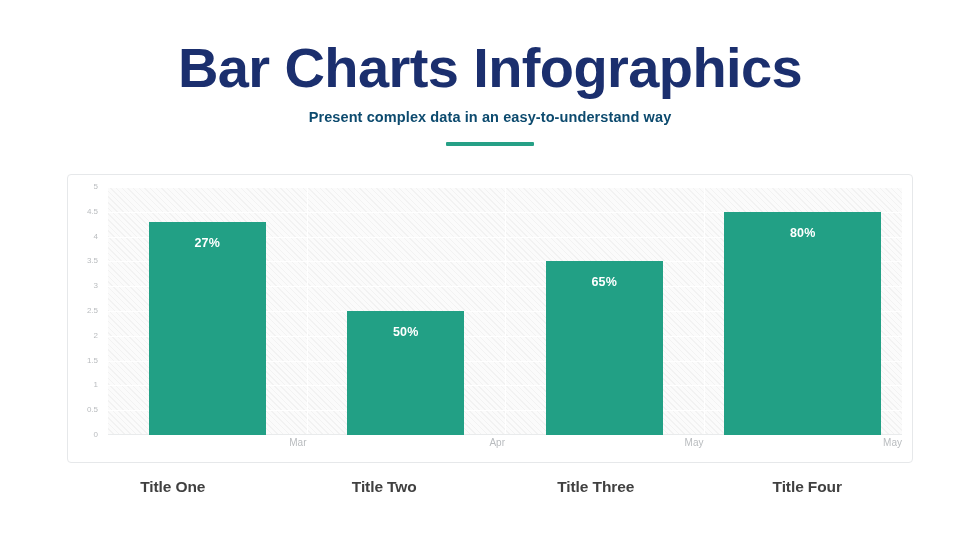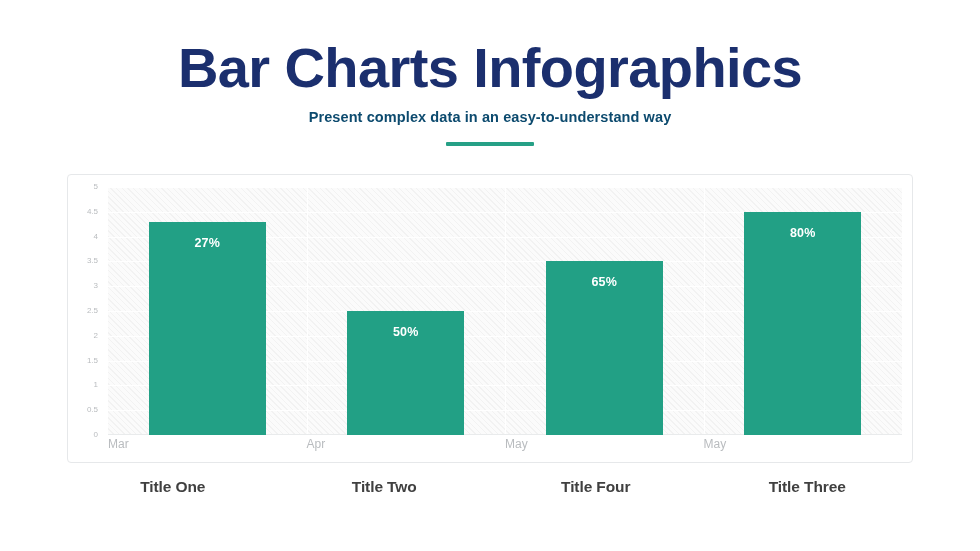--- a/index.html
+++ b/index.html
@@ -155,22 +155,22 @@
   
   .x-axis {
     position: absolute;
     left: 40px;
     top: 262px;
     width: 794px;
     display: flex;
   }
   .x-tick {
     flex: 1 1 0;
-    text-align: left;
-    font-size: 12px;
+    text-align: right;
+    font-size: 10px;
     color: #b9bcbf;
   }
 
   
   .captions {
     position: absolute;
     left: 67px;
     top: 478px;
     width: 846px;
     display: flex;
@@ -239,34 +239,34 @@
             <div class="bar" style="height: 50%; background: rgb(34, 160, 133);">
               <div class="bar-value">50%</div>
             </div>
           </div>
           <div class="bar-slot">
             <div class="bar" style="height: 70%; background: rgb(34, 160, 133);">
               <div class="bar-value">65%</div>
             </div>
           </div>
           <div class="bar-slot">
-            <div class="bar" style="height: 90%; background: rgb(34, 160, 133);">
+            <div class="bar" style="height: 90%; background: rgb(34, 160, 133); padding-left: 40px;">
               <div class="bar-value">80%</div>
             </div>
           </div>
         </div>
     </div>
 
     <div class="x-axis" id="x-axis">
         <div class="x-tick">Mar</div>
         <div class="x-tick">Apr</div>
         <div class="x-tick">May</div>
         <div class="x-tick">May</div>
       </div>
   </div>
 </div>
 
 <div class="captions" id="captions">
     <div class="caption">Title One</div>
     <div class="caption">Title Two</div>
+    <div class="caption">Title Three</div>
     <div class="caption">Title Four</div>
-    <div class="caption">Title Three</div>
   </div>
 
 </body></html>

